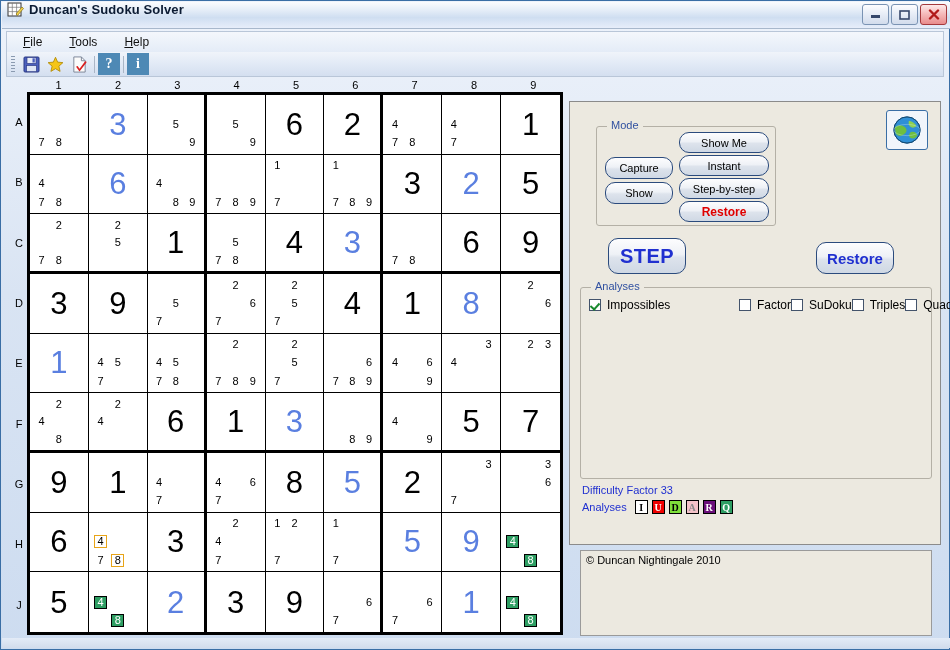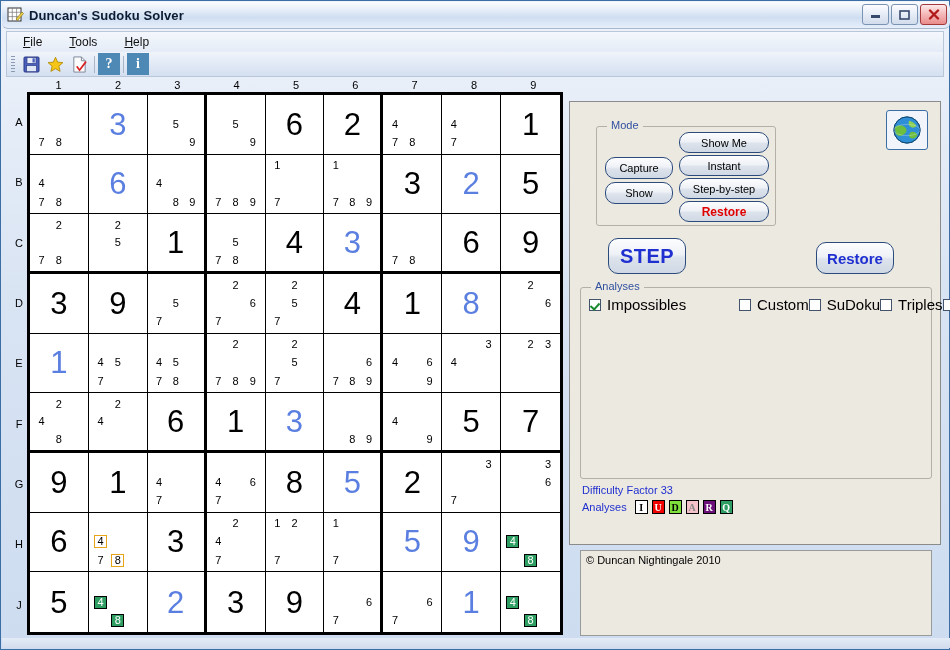--- a/index.html
+++ b/index.html
@@ -12,24 +12,23 @@
   #window{
     position:absolute;left:0;top:0;width:950px;height:650px;
     background:linear-gradient(180deg,#eef3fb 0%,#d9e4f3 45%,#cddcf0 100%);
     border:1px solid #3a6ea5;
     box-sizing:border-box;
   }
   
   #titlebar{
     position:absolute;left:1px;top:1px;width:948px;height:27px;
     background:linear-gradient(180deg,#fbfcfe 0%,#e6eef8 30%,#cfdef1 60%,#e7eefa 100%);
-    display:flex;align-items:center;
+    display:flex;
     border-bottom:1px solid #a8b8cc;
     box-sizing:border-box;
-    border-radius:6px;
   }
   #app-icon{
     width:17px;height:17px;margin-left:5px;margin-right:5px;position:relative;flex:none;
   }
   #title-text{
     font-size:13px;font-weight:bold;color:#0b1b33;letter-spacing:.1px;
     white-space:nowrap;
   }
   #win-controls{position:absolute;right:3px;top:2px;display:flex;gap:2px;}
   .wbtn{
@@ -166,21 +165,21 @@
   }
   .cbrow{display:flex;align-items:center;gap:6px;cursor:pointer;}
   .cbox{
     width:12px;height:12px;border:1px solid #43536b;background:#fff;flex:none;
     position:relative;box-sizing:border-box;
   }
   .cbox.checked::after{
     content:"";position:absolute;left:2px;top:1px;width:4px;height:7px;
     border:solid #1a8a2e;border-width:0 2px 2px 0;transform:rotate(42deg);
   }
-  .cblabel{font-size:15px;color:#000;white-space:nowrap;}
+  .cblabel{font-size:12px;color:#000;white-space:nowrap;}
   #difficulty{
     position:absolute;left:12px;top:382px;font-size:11px;color:#2030d0;
   }
   #analyses-badges{position:absolute;left:12px;top:398px;display:flex;align-items:center;gap:4px;}
   #ab-label{font-size:11px;color:#2030d0;margin-right:4px;}
   .badge{
     width:13px;height:14px;border:1px solid #000;box-sizing:border-box;
     display:flex;align-items:center;justify-content:center;
     font-size:10px;font-weight:bold;font-family:"Liberation Serif",serif;
   }
@@ -1219,21 +1218,21 @@
 
     <div class="groupbox" id="analyses-box">
       <span class="gb-title">Analyses</span>
       <div id="cb-grid">
           <div class="cbrow">
             <span class="cbox checked"></span>
             <span class="cblabel">Impossibles</span>
           </div>
           <div class="cbrow">
             <span class="cbox"></span>
-            <span class="cblabel">Custom</span>
+            <span class="cblabel">Factor</span>
           </div>
           <div class="cbrow">
             <span class="cbox"></span>
             <span class="cblabel">SuDoku</span>
           </div>
           <div class="cbrow">
             <span class="cbox"></span>
             <span class="cblabel">Triples</span>
           </div>
           <div class="cbrow">

